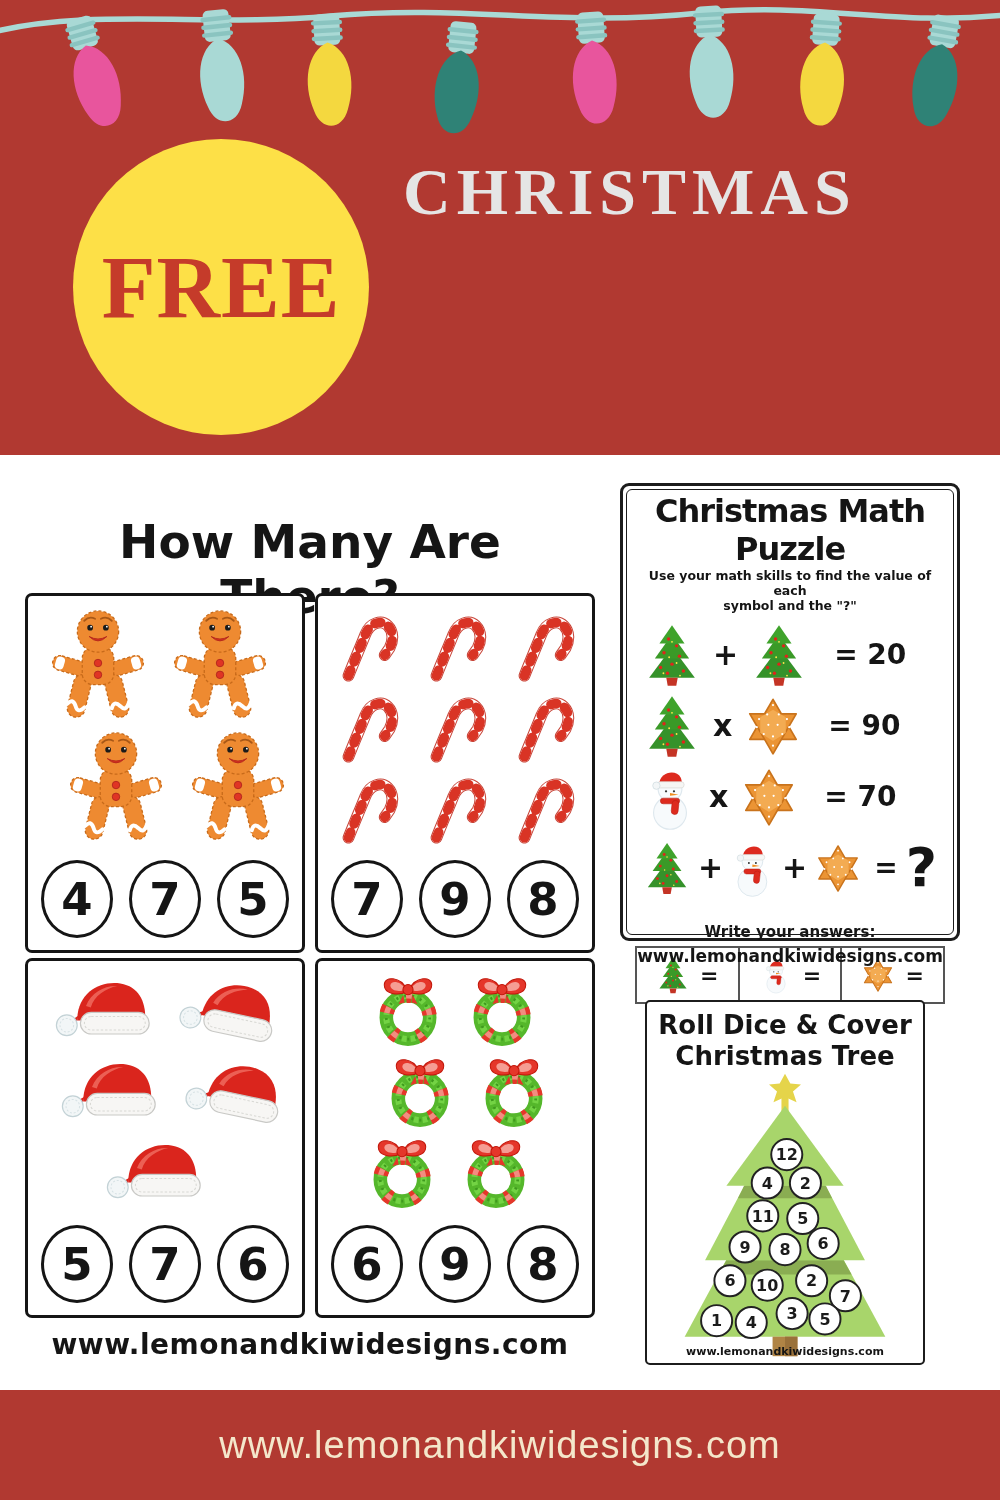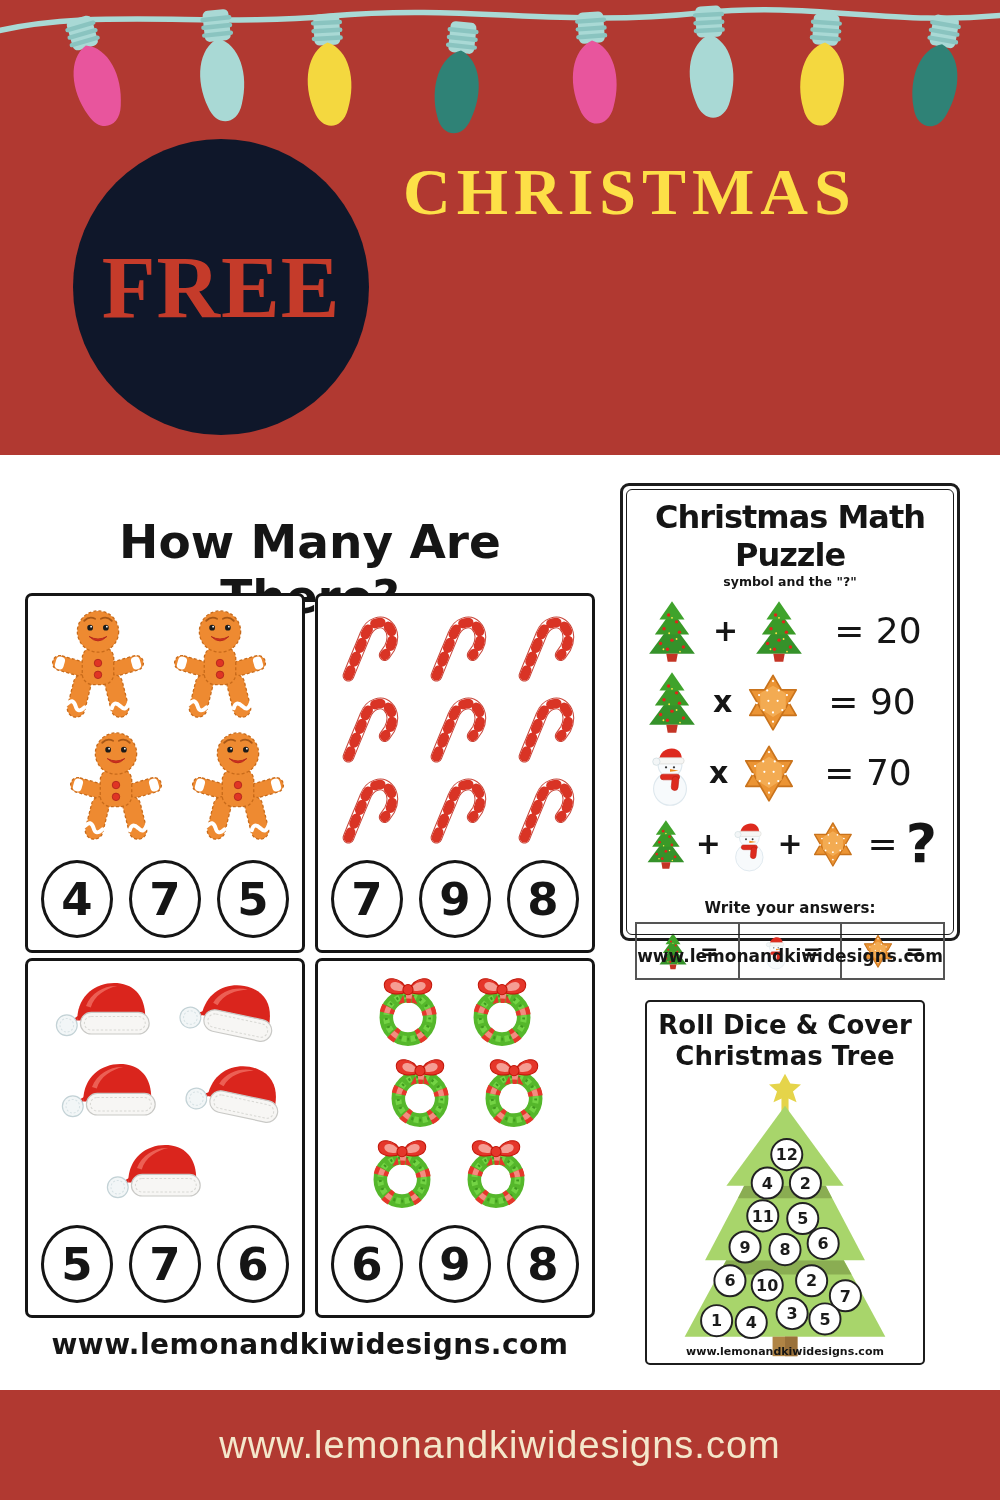--- a/index.html
+++ b/index.html
@@ -2,25 +2,25 @@
 <html><head>
 <meta charset="utf-8">
 <style>
   html,body{margin:0;padding:0;background:#ffffff;}
   .poster{position:relative;width:1000px;height:1500px;background:#ffffff;overflow:hidden;
           font-family:"DejaVu Sans",sans-serif;color:#151515;}
 
   
   .header{position:absolute;left:0;top:0;width:1000px;height:455px;background:#b13931;}
   .lights-svg{position:absolute;left:0;top:0;}
-  .free-circle{position:absolute;left:73px;top:139px;width:296px;height:296px;background:#0f172a;
+  .free-circle{position:absolute;left:73px;top:139px;width:296px;height:296px;background:#fde047;
                border-radius:50%;display:flex;align-items:center;justify-content:center;}
   .free-text{font-family:"Liberation Serif",serif;font-weight:700;font-size:88px;
              color:#c53b2a;letter-spacing:1px;}
-  .header-title{position:absolute;left:403px;top:150px;color:#fde047;
+  .header-title{position:absolute;left:403px;top:150px;color:#e5e5e5;
                 font-family:"Liberation Serif",serif;font-weight:700;font-size:66px;
                 line-height:83px;letter-spacing:6px;white-space:nowrap;}
 
   
   .main-title{position:absolute;left:25px;top:514px;width:570px;text-align:center;
               font-size:47px;font-weight:700;letter-spacing:0px;}
   .cards{position:absolute;left:25px;top:593px;display:grid;
          grid-template-columns:280px 280px;grid-gap:5px 10px;}
   .count-card{width:280px;height:360px;border:3px solid #151515;border-radius:7px;
               background:#fff;position:relative;box-sizing:border-box;}
@@ -51,26 +51,26 @@
   .left-url{position:absolute;left:25px;top:1328px;width:570px;text-align:center;
             font-size:28px;font-weight:700;letter-spacing:0.5px;}
 
   
   .puzzle-card{position:absolute;left:620px;top:483px;width:340px;height:458px;
                border:3px solid #1c1c1c;border-radius:9px;background:#fff;
                box-sizing:border-box;padding:4px 10px;}
   .puzzle-card::after{content:"";position:absolute;inset:3px;border:1.5px solid #1c1c1c;
                       border-radius:6px;pointer-events:none;}
   .puzzle-title{text-align:center;font-size:32px;font-weight:700;letter-spacing:-1px;
-                margin-top:8px;}
+                margin-top:2px;}
   .puzzle-subtitle{text-align:center;font-size:12.5px;font-weight:700;line-height:15px;}
   .equations{margin-top:6px;padding:0 10px;}
   .eq-row{display:flex;align-items:center;height:71px;}
   .eq-row .op{font-size:30px;font-weight:700;margin:0 12px;}
-  .eq-row .result{font-size:36px;font-weight:400;margin-left:26px;white-space:nowrap;}
+  .eq-row .result{font-size:28px;font-weight:700;margin-left:26px;white-space:nowrap;}
   .eq-row .big{font-size:54px;font-weight:700;margin-left:8px;}
   .eq-row:nth-child(4) .op{margin:0 7px;}
   .eq-row:nth-child(4) .result{margin-left:12px;}
   .eq-ico-tree{width:58px;height:64px;}
   .eq-ico-snowman{width:54px;height:68px;}
   .eq-ico-star-cookie{width:58px;height:58px;}
   .answers-label{text-align:center;font-size:15px;font-weight:700;margin-top:20px;}
   .answers-table{display:flex;border:2px solid #555;margin:5px 2px 0;height:54px;}
   .answer-cell{flex:1;display:flex;align-items:center;justify-content:center;gap:10px;
                border-right:2px solid #555;}
@@ -445,20 +445,21 @@
           </div>
       </div>
     </div>
   </div>
 
   <div class="left-url">www.lemonandkiwidesigns.com</div>
 
   <div class="puzzle-card">
     <div class="puzzle-title">Christmas Math Puzzle</div>
     <div class="puzzle-subtitle">
+      <div>Use your math skills to find the value of each</div>
       <div>symbol and the "?"</div>
     </div>
     <div class="equations">
       <div class="eq-row">
           <svg class="icon eq-ico-tree">
             <use href="#sym-tree"></use>
           </svg>
           <span class="op">+</span>
           <svg class="icon eq-ico-tree">
             <use href="#sym-tree"></use>

